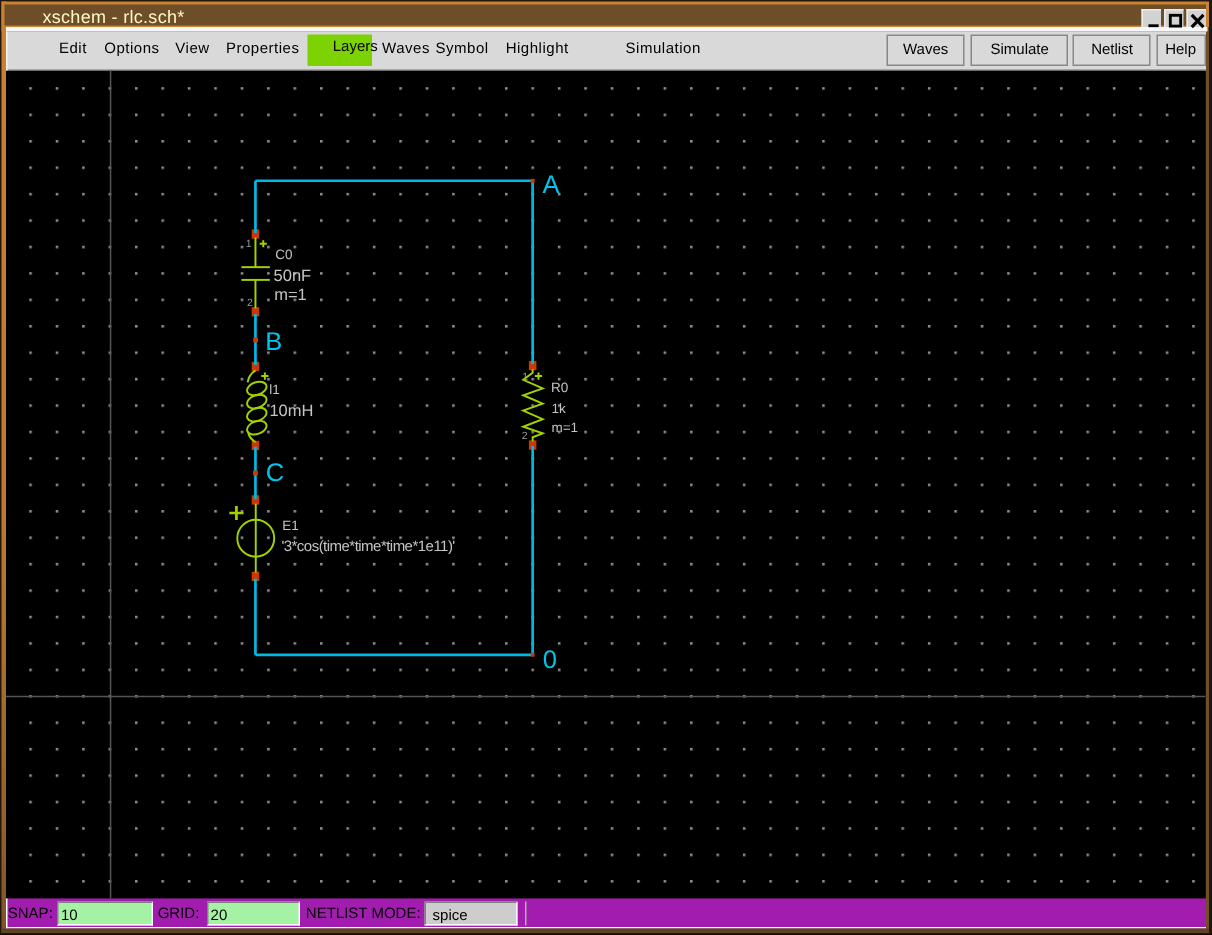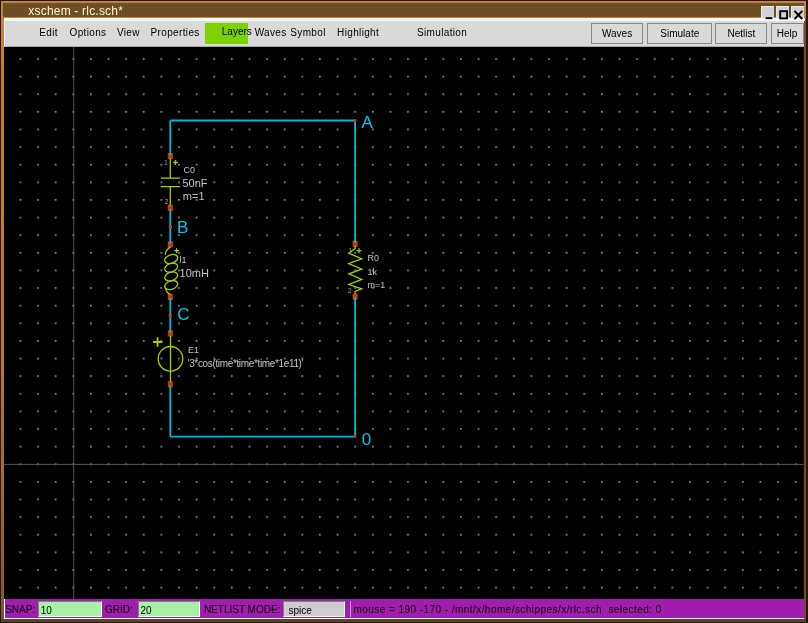--- a/index.html
+++ b/index.html
@@ -164,15 +164,14 @@
   </g>
 </svg>
 <div id="status">
   <span class="st" style="left:0.7px;">SNAP:</span>
   <div class="inp" style="left:33.8px; width:63.5px; background:#a5f2a5; padding-left:1.4px;">10</div>
   <span class="st" style="left:100.6px;">GRID:</span>
   <div class="inp" style="left:133.5px; width:61.7px; background:#a5f2a5; padding-left:1.4px;">20</div>
   <span class="st" style="left:199.4px;">NETLIST MODE:</span>
   <div class="inp" style="left:278.9px; width:61.8px; background:#cdcdcd; padding-left:4px;">spice</div>
   <div style="position:absolute; left:345px; top:1.3px; width:1px; height:16.6px; background:#b0b0b0;"></div>
-  <span class="st" style="left:348.9px; letter-spacing:0.45px;">mouse = 190 -170 - /mnt/x/home/schippes/x/rlc.sch&nbsp; selected: 0</span>
 </div>
 <div id="bottomstrip" style="position:absolute; left:1px; top:619.4px; width:805px; height:2.8px; background:#5f4222;"></div>
 
 </body></html>

